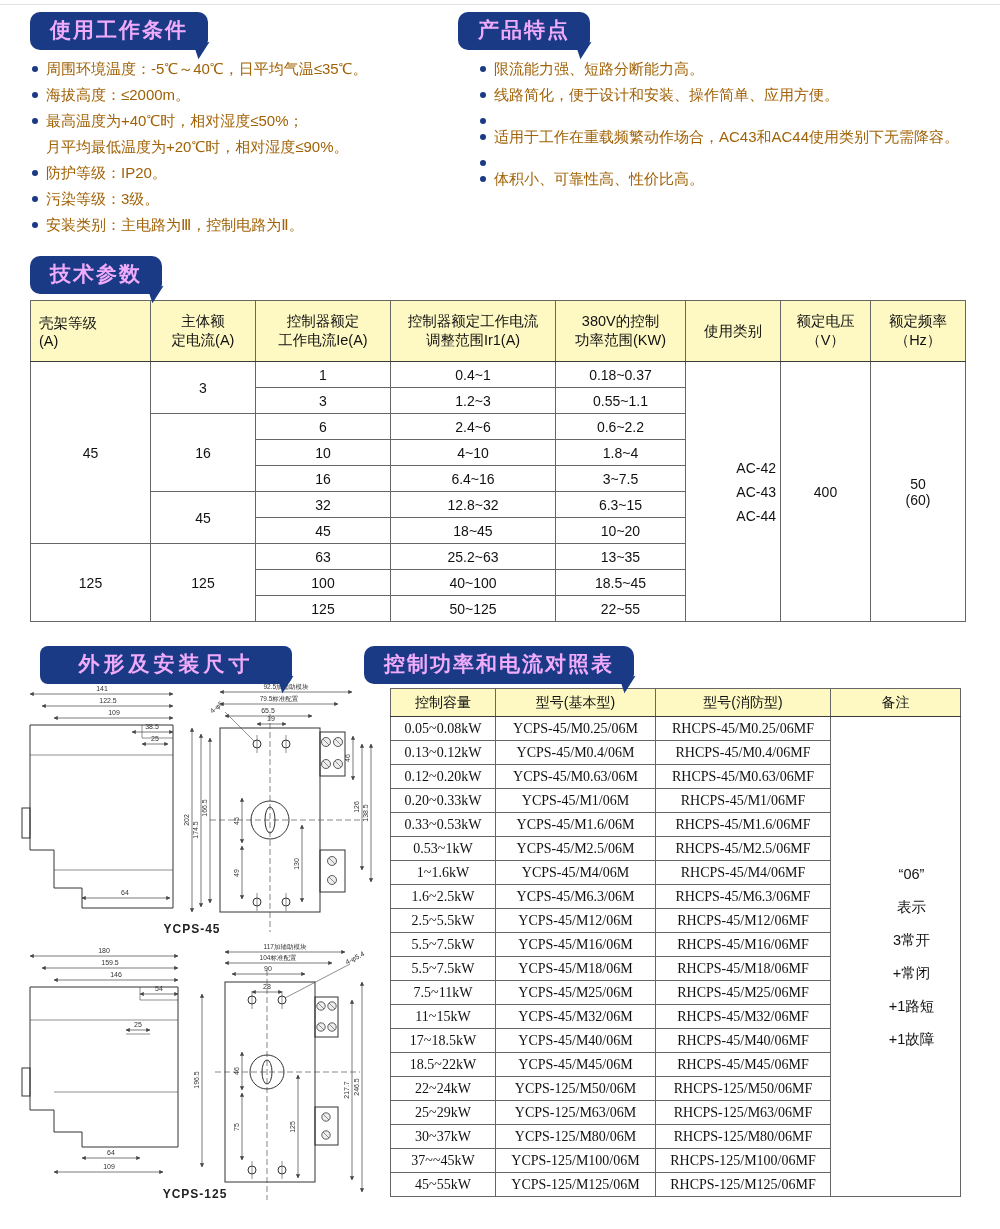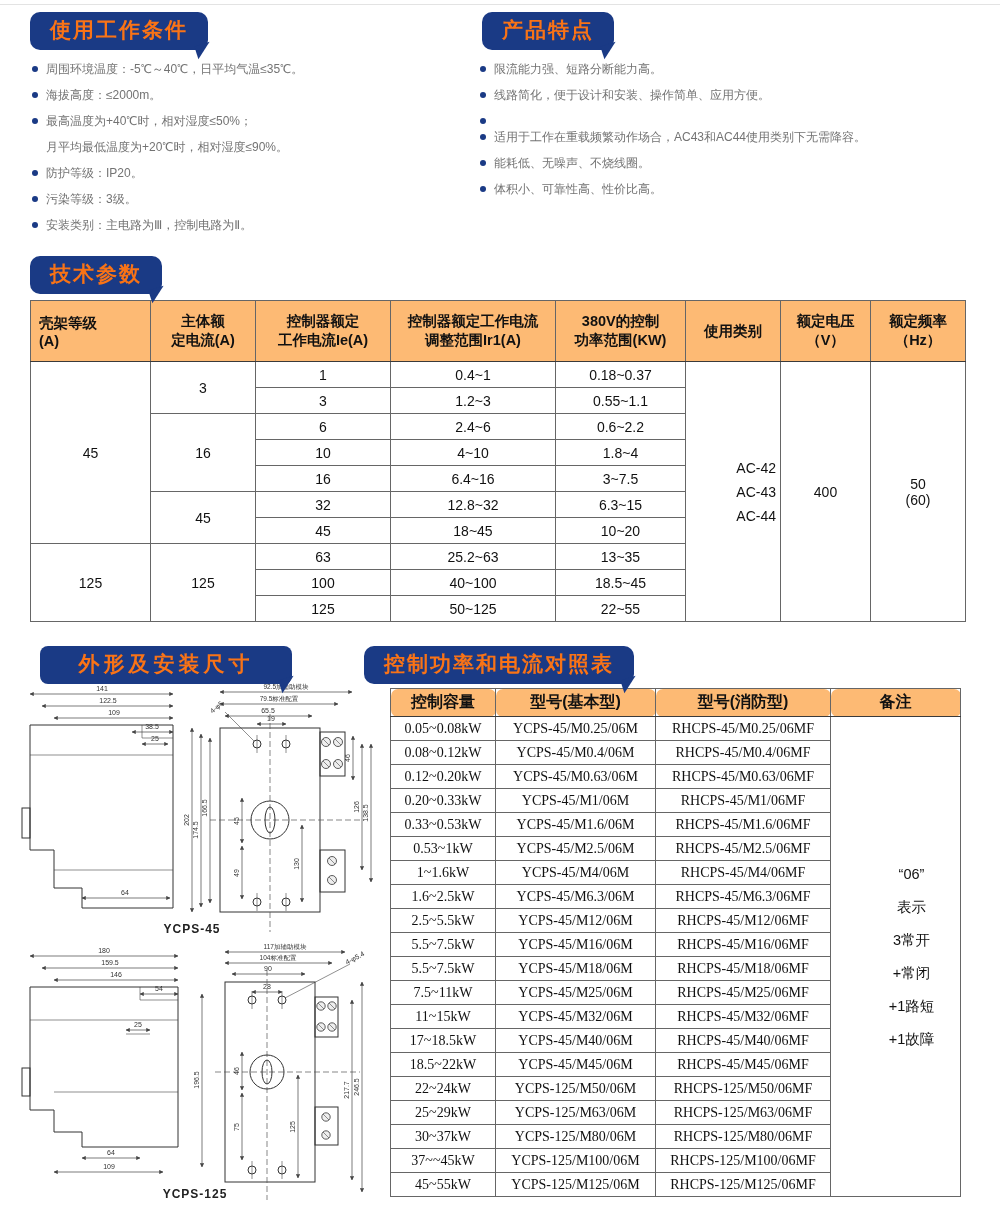--- a/index.html
+++ b/index.html
@@ -1,47 +1,47 @@
 <!DOCTYPE html>
 <html><head>
 <meta charset="utf-8">
 <style>
   html,body{margin:0;padding:0;}
   body{width:1000px;height:1229px;position:relative;background:#ffffff;
        font-family:"Liberation Sans",sans-serif;overflow:hidden;}
   .topline{position:absolute;left:0;top:4px;width:1000px;height:1px;background:#e3e3e3;}
 
   
-  .badge{position:absolute;background:#1a3a85;color:#f97316;font-weight:bold;
+  .badge{position:absolute;background:#1a3a85;color:#f0abfc;font-weight:bold;
          border-radius:10px;padding:4px 20px 6px 20px;font-size:21px;letter-spacing:2px;z-index:2;}
   .badge::after{content:"";position:absolute;right:-4px;bottom:-7px;width:0;height:0;
          border-left:16px solid #1a3a85;border-bottom:13px solid transparent;transform:rotate(-18deg);}
   .badge.center{text-align:center;letter-spacing:4px;border-radius:8px;}
 
   
   .blist{position:absolute;}
-  .b-item{display:flex;align-items:flex-start;font-size:12px;color:#737373;line-height:26px;}
+  .b-item{display:flex;align-items:flex-start;font-size:15px;color:#a16207;line-height:26px;}
   .dot{width:6px;height:6px;border-radius:50%;background:#1a3a85;margin:10px 8px 0 0;flex:none;}
   .dot.hide{visibility:hidden;}
 
   
   table{border-collapse:collapse;position:absolute;table-layout:fixed;background:#fff;}
   th,td{white-space:pre-line;text-align:center;vertical-align:middle;color:#111;
         border:1px solid #666;padding:1px 4px;overflow:hidden;}
   table{border:1.5px solid #3a3a3a;}
-  th{background:#fdba74;font-weight:bold;border-bottom:1.5px solid #3a3a3a;}
+  th{background:#fef9c3;font-weight:normal;border-bottom:1.5px solid #3a3a3a;}
 
   .tech{left:30px;top:300px;width:935px;}
   .tech th{font-size:14.5px;height:58px;}
   .tech td{font-size:14px;height:23px;}
   .tech th.h0{text-align:left;padding-left:8px;}
   .tech td.usecat{line-height:24px;text-align:right;}
 
   .power{left:390px;top:688px;width:570px;}
-  .power th{font-size:16px;height:25px;border-radius:7px;}
+  .power th{font-size:14px;height:25px;}
   .power td{font-size:14px;height:21px;font-family:"Liberation Serif",serif;}
   .power td.remark{font-family:"Liberation Sans",sans-serif;line-height:33px;font-size:14.5px;padding-left:36px;}
 
   
   .drawing{position:absolute;}
   .outline{fill:none;stroke:#333;stroke-width:1;}
   .thin{fill:none;stroke:#444;stroke-width:0.6;}
   .dim{stroke:#444;stroke-width:0.7;}
   .cl{stroke:#555;stroke-width:0.7;stroke-dasharray:6 3;fill:none;}
   text.dt{font-size:7px;fill:#333;text-anchor:middle;font-family:"Liberation Sans",sans-serif;}
@@ -82,42 +82,41 @@
     <div class="b-item">
       <span class="dot"></span>
       <span>污染等级：3级。</span>
     </div>
     <div class="b-item">
       <span class="dot"></span>
       <span>安装类别：主电路为Ⅲ，控制电路为Ⅱ。</span>
     </div>
   </div>
 
-<div class="badge" style="left:482px;top:12px;">
+<div class="badge" style="left:458px;top:12px;">
   <span>产品特点</span>
 </div>
 <div class="blist" style="left:480px;top:56px;width:515px;">
     <div class="b-item">
       <span class="dot"></span>
       <span>限流能力强、短路分断能力高。</span>
     </div>
     <div class="b-item">
       <span class="dot"></span>
       <span>线路简化，便于设计和安装、操作简单、应用方便。</span>
     </div>
     <div class="b-item">
       <span class="dot"></span>
     </div>
     <div class="b-item">
       <span class="dot"></span>
       <span>适用于工作在重载频繁动作场合，AC43和AC44使用类别下无需降容。</span>
     </div>
     <div class="b-item">
       <span class="dot"></span>
-      <span>能耗低、无噪声、不烧线圈。</span>
     </div>
     <div class="b-item">
       <span class="dot"></span>
       <span>体积小、可靠性高、性价比高。</span>
     </div>
   </div>
 
 <div class="badge" style="left:30px;top:256px;">
   <span>技术参数</span>
 </div>
@@ -407,21 +406,21 @@
         <td>YCPS-45/M0.25/06M</td>
         <td>RHCPS-45/M0.25/06MF</td>
         <td rowspan="20" class="remark">“06”
 表示
 3常开
 +常闭
 +1路短
 +1故障</td>
       </tr>
       <tr>
-        <td>0.08~0.12kW</td>
+        <td>0.13~0.12kW</td>
         <td>YCPS-45/M0.4/06M</td>
         <td>RHCPS-45/M0.4/06MF</td>
       </tr>
       <tr>
         <td>0.12~0.20kW</td>
         <td>YCPS-45/M0.63/06M</td>
         <td>RHCPS-45/M0.63/06MF</td>
       </tr>
       <tr>
         <td>0.20~0.33kW</td>

